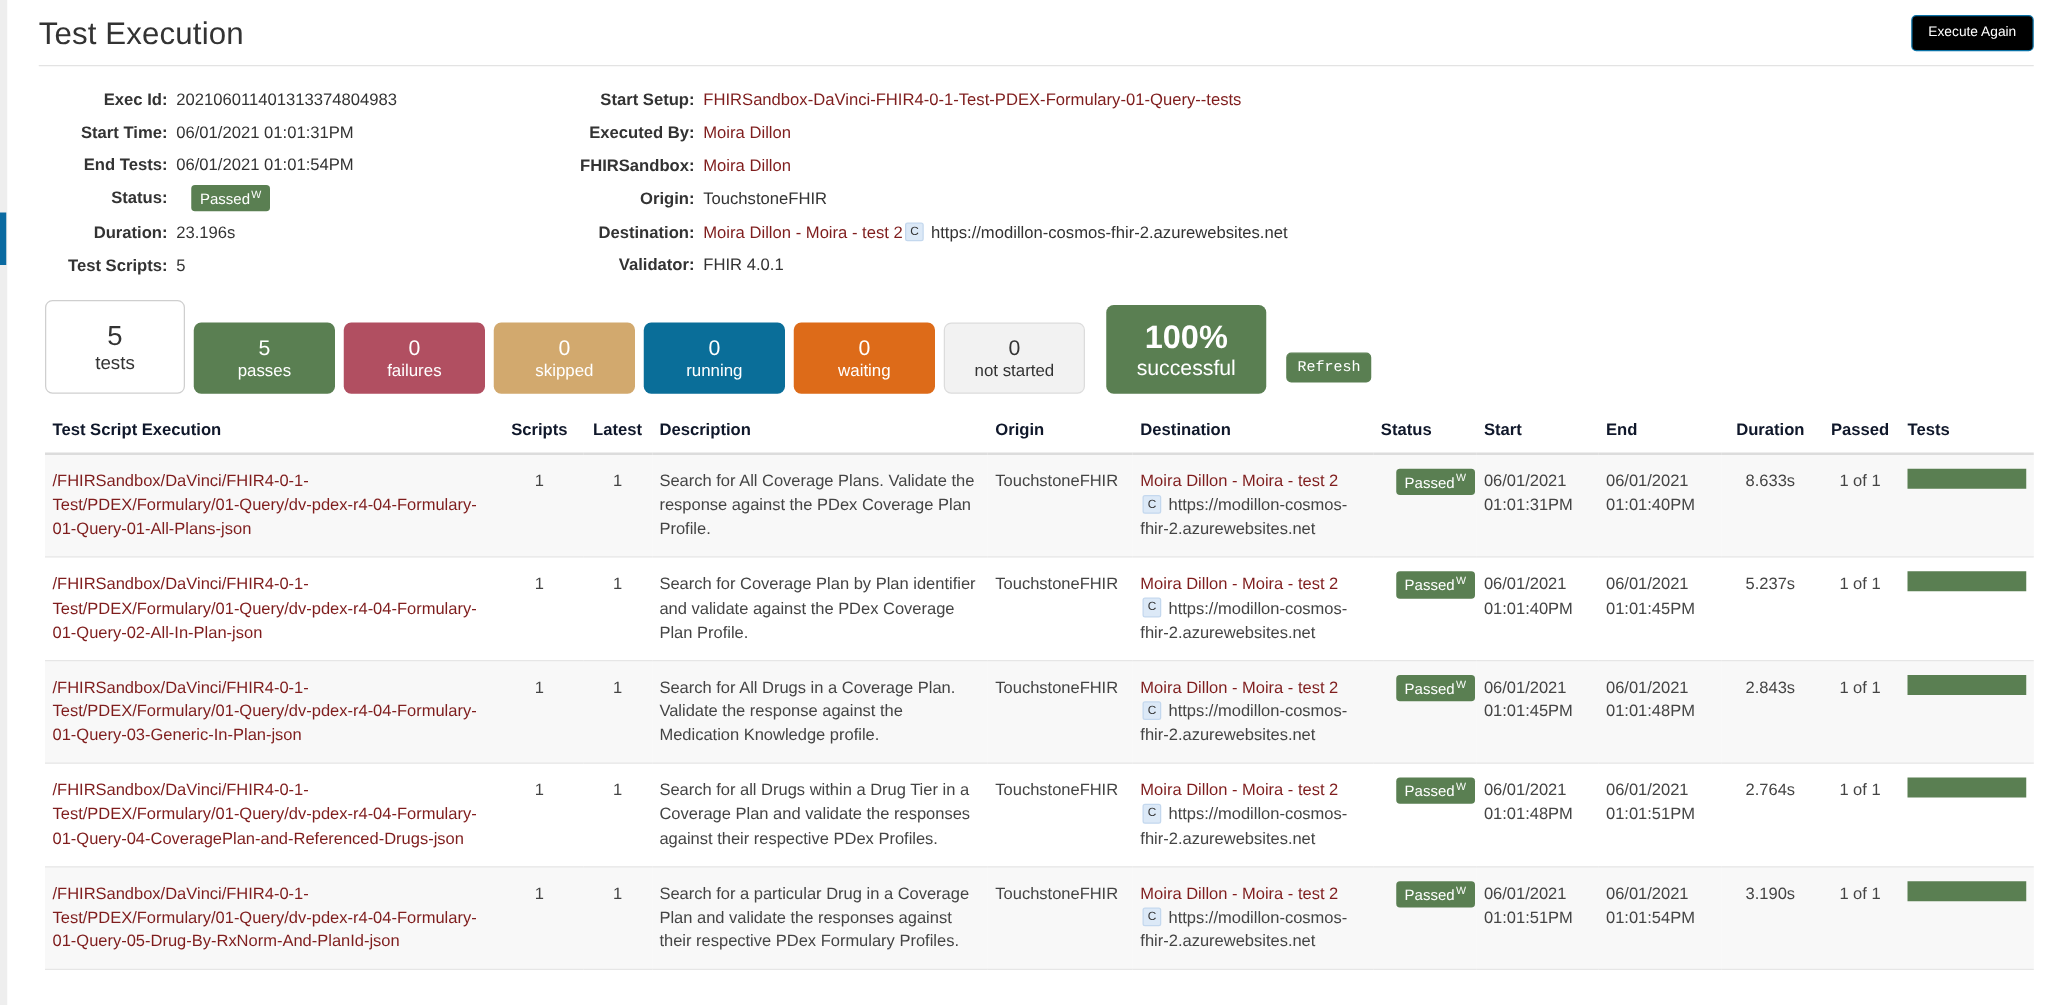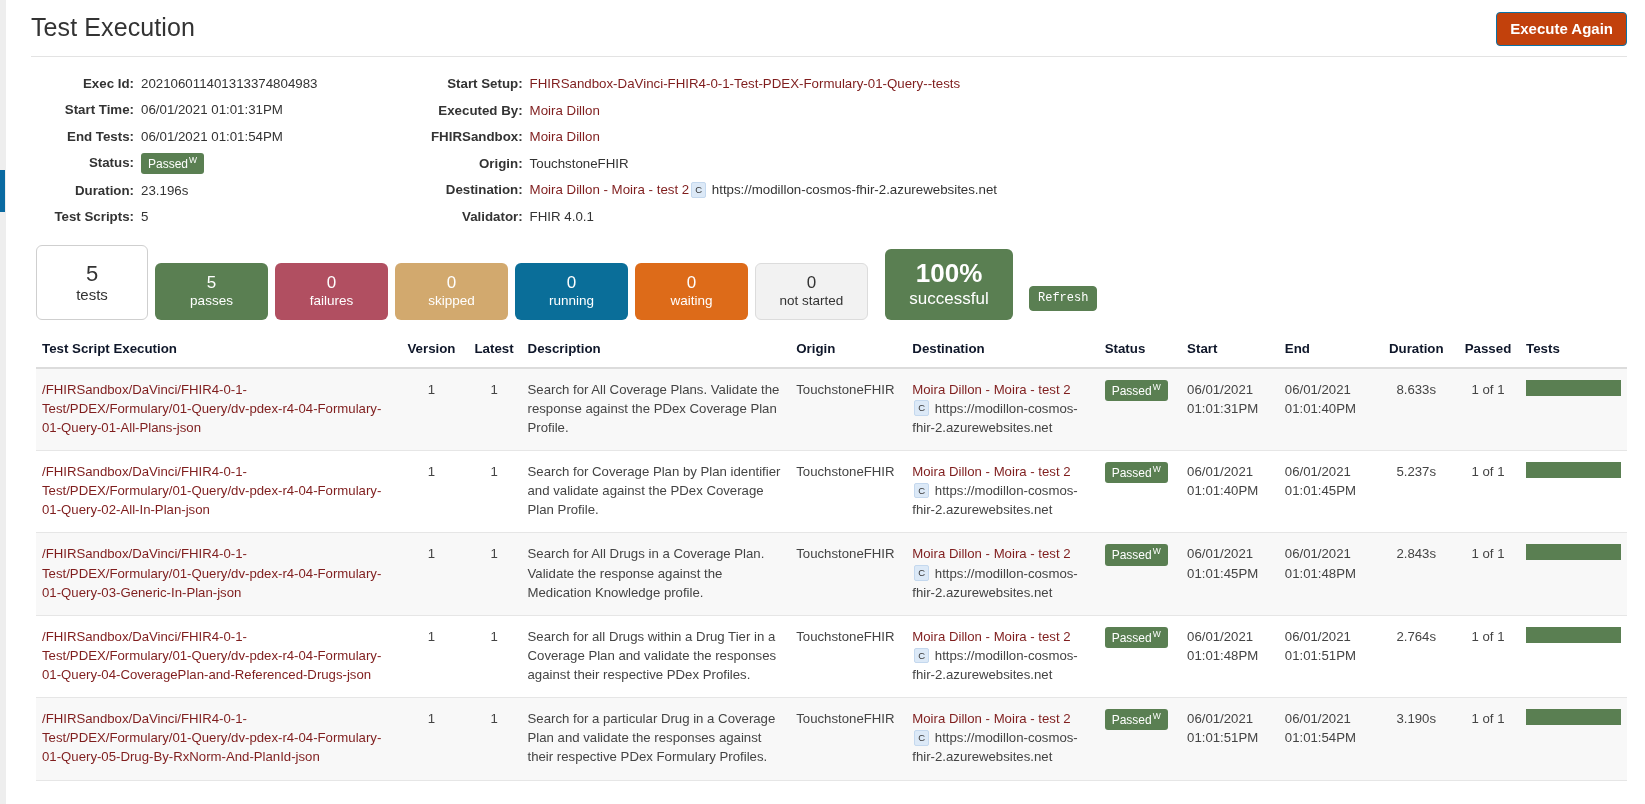--- a/index.html
+++ b/index.html
@@ -29,50 +29,50 @@
   
   .page-head {
     display: flex; align-items: flex-start; justify-content: space-between;
     padding: 12px 18px 10px 25px;
   }
   .page-title {
     font-size: 25px; font-weight: 400; color: #333333;
     letter-spacing: 0.1px; line-height: 1.1; margin: 0; padding-top: 2px;
   }
   .btn-primary {
-    background: #c2410c; border: 1px solid #0a72a6; color: #ffffff;
-    font-size: 15px; padding: 7px 13px; border-radius: 4px;
+    background: #000000; border: 1px solid #0a72a6; color: #ffffff;
+    font-size: 11px; padding: 7px 13px; border-radius: 4px;
     cursor: pointer; font-family: "Liberation Sans", sans-serif;
-    line-height: 1.2; white-space: nowrap; font-weight: bold;
+    line-height: 1.2; white-space: nowrap;
   }
   .head-rule { border-bottom: 1px solid #e3e3e3; margin: 0 18px 0 25px; }
 
   
   .meta-wrap {
-    display: flex; padding: 14px 18px 4px 25px;
+    display: flex; padding: 14px 18px 4px 25px; gap: 33px;
   }
   .meta-col { display: table; border-collapse: collapse; }
   .meta-col-left { width: 400px; }
   .meta-row { display: table-row; }
   .meta-label, .meta-value {
     display: table-cell; padding: 3px 0 4px 0;
     font-size: 13.3px; vertical-align: top; line-height: 1.45;
   }
   .meta-label {
     font-weight: bold; color: #333333; text-align: right;
     white-space: nowrap; padding-right: 7px;
   }
   .meta-col-left .meta-label { width: 110px; }
   .meta-value { color: #333333; }
   .lnk { color: #7f1d1d; text-decoration: none; cursor: pointer; }
 
   .badge-passed {
     display: inline-block; background: #5a7f52; color: #ffffff;
     font-size: 12px; padding: 3px 7px 3px 7px; border-radius: 3px;
-    line-height: 1.1; font-weight: 400;
+    line-height: 1.1; font-weight: 400; margin-left: 12px;
   }
   .badge-passed sup { font-size: 8.5px; vertical-align: super; margin-left: 1px; }
 
   .badge-c {
     display: inline-block; background: #dce9f7; color: #333333;
     border: 1px solid #c4d8ee; font-size: 9.5px; line-height: 1;
     padding: 2px 3px; border-radius: 2px; vertical-align: middle;
     margin: 0 2px; position: relative; top: -1px;
   }
 
@@ -268,21 +268,21 @@
           <col class="c-status">
           <col class="c-start">
         <col class="c-end">
           <col class="c-duration">
           <col class="c-passed">
           <col class="c-tests">
       </colgroup>
       <thead>
           <tr id="thead-row">
             <th>Test Script Execution</th>
-            <th style="text-align: center;">Version</th>
+            <th style="text-align: center;">Scripts</th>
             <th style="text-align: center;">Latest</th>
             <th>Description</th>
             <th>Origin</th>
             <th>Destination</th>
             <th>Status</th>
             <th>Start</th>
             <th>End</th>
             <th style="text-align: center;">Duration</th>
             <th style="text-align: center;">Passed</th>
             <th>Tests</th>

